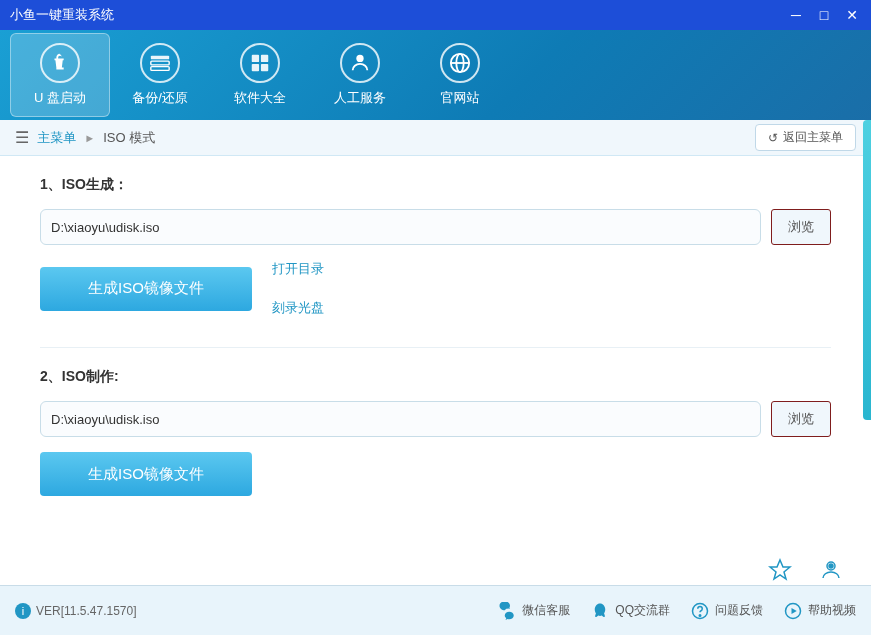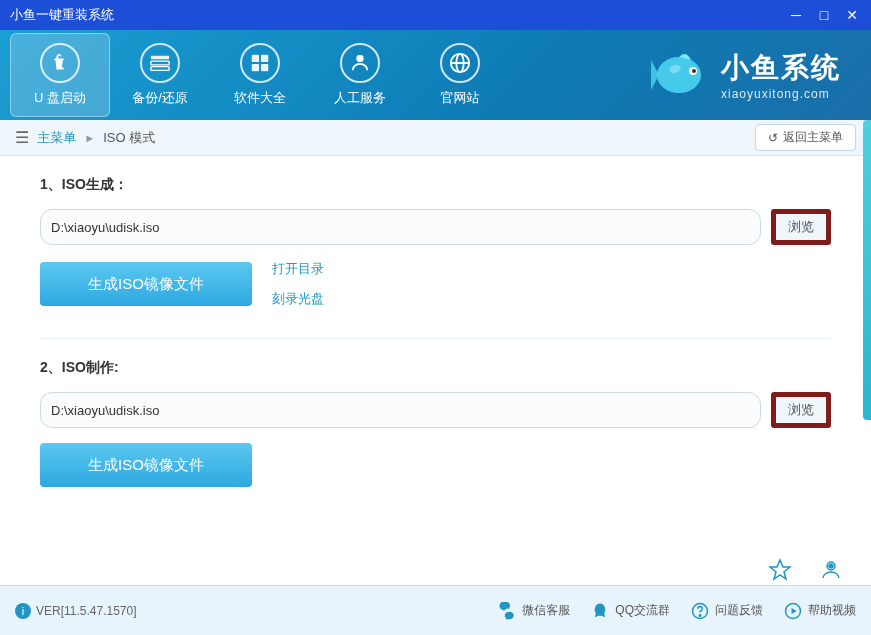--- a/index.html
+++ b/index.html
@@ -160,32 +160,32 @@
 
     .input-row {
       display: flex;
       gap: 10px;
       margin-bottom: 15px;
     }
     .path-input {
       flex: 1;
       height: 36px;
       border: 1px solid #c8dde8;
-      border-radius: 12px;
+      border-radius: 6px;
       padding: 0 10px;
       font-size: 13px;
       color: #333;
       outline: none;
       background: #fafcfe;
     }
     .browse-btn {
       width: 60px;
       height: 36px;
       background: #f0f7fc;
-      border: 5px solid #7f1d1d;
+      border: 1px solid #7f1d1d;
       border-radius: 3px;
       font-size: 13px;
       color: #555;
       cursor: pointer;
     }
 
     .action-row {
       display: flex;
       align-items: center;
       gap: 20px;
@@ -199,21 +199,21 @@
       border-radius: 4px;
       color: white;
       font-size: 15px;
       cursor: pointer;
       font-family: 'Microsoft YaHei', sans-serif;
     }
 
     .side-links {
       display: flex;
       flex-direction: column;
-      gap: 12px;
+      gap: 21px;
     }
     .side-link {
       color: #2196c4;
       font-size: 13px;
       cursor: pointer;
       text-decoration: none;
     }
 
     
     .section-divider {
@@ -360,41 +360,20 @@
         <svg width="22" height="22" viewBox="0 0 24 24" fill="none" stroke="white" stroke-width="2">
           <circle cx="12" cy="12" r="10"></circle>
           <ellipse cx="12" cy="12" rx="4" ry="10"></ellipse>
           <line x1="2" y1="12" x2="22" y2="12"></line>
         </svg>
       </div>
       <span class="nav-label">官网站</span>
     </div>
   </div>
 
-  <div class="logo-area">
-    <div class="logo-fish">
-      <svg width="70" height="60" viewBox="0 0 70 60">
-
-        <ellipse cx="38" cy="30" rx="22" ry="18" fill="#4dd4f0" opacity="0.9"></ellipse>
-
-        <polygon points="10,15 18,30 10,45" fill="#4dd4f0" opacity="0.8"></polygon>
-
-        <circle cx="52" cy="26" r="4" fill="white"></circle>
-        <circle cx="53" cy="26" r="2" fill="#333"></circle>
-
-        <path d="M38 12 Q45 5 50 15" fill="#7de8fa" stroke="none"></path>
-
-        <ellipse cx="34" cy="24" rx="6" ry="4" fill="white" opacity="0.3" transform="rotate(-20,34,24)"></ellipse>
-      </svg>
-    </div>
-    <div class="logo-text-area">
-      <span class="logo-title">小鱼系统</span>
-      <span class="logo-subtitle">xiaoyuxitong.com</span>
-    </div>
-  </div>
 </div>
 
 <div class="breadcrumb-bar">
   <div class="breadcrumb">
     <span style="font-size:16px;color:#666;">☰</span>
     <span style="cursor:pointer;color:#2196c4;">主菜单</span>
     <span style="color:#999;font-size:11px;">►</span>
     <span>ISO 模式</span>
   </div>
   <button class="back-btn">

